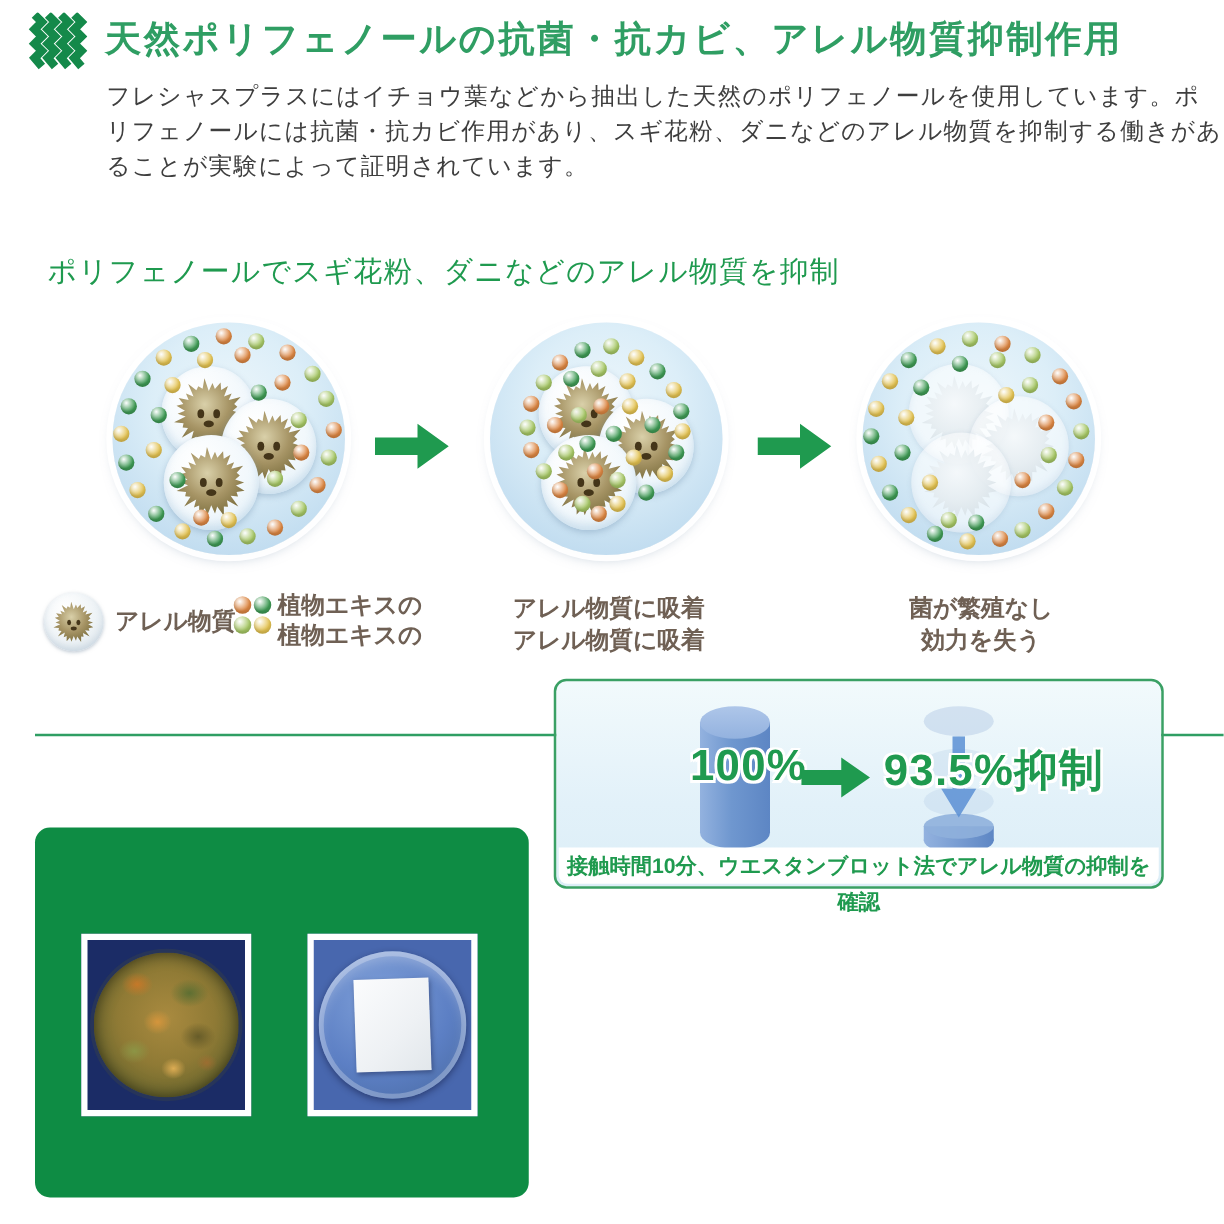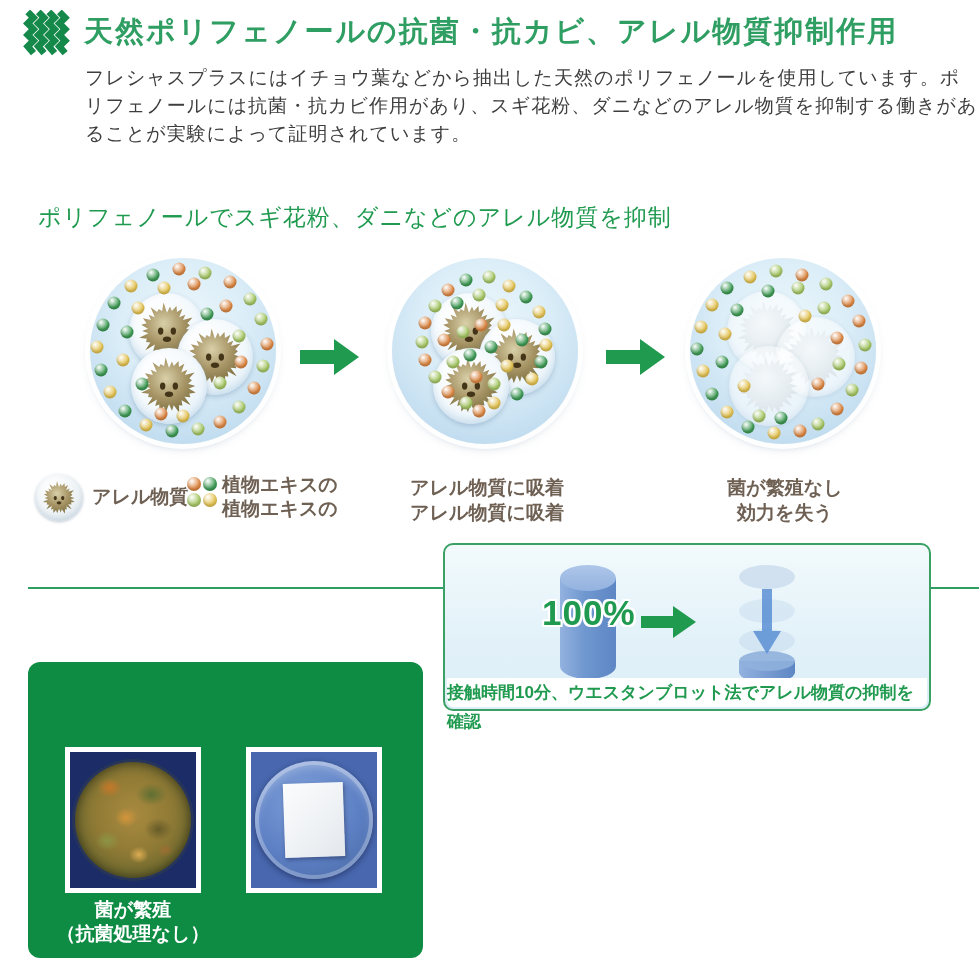--- a/index.html
+++ b/index.html
@@ -61,21 +61,21 @@
     background:linear-gradient(90deg,#93b2df 0%, var(--cylinder-blue) 45%, #5d86c4 100%);}
   .ghost-cyl{position:absolute;width:56px;height:114px;}
   .ghost-cyl .ge{position:absolute;left:0;width:56px;height:24px;border-radius:50%;background:#9db8de;}
   .ghost-cyl .g1{top:0;opacity:.35;} .ghost-cyl .g2{top:34px;opacity:.2;} .ghost-cyl .g3{top:64px;opacity:.2;}
   .ghost-cyl .remain-top{position:absolute;left:0;top:86px;width:56px;height:20px;border-radius:50%;background:#8fb0dc;opacity:.9;}
   .ghost-cyl .remain-body{position:absolute;left:0;top:96px;width:56px;height:12px;background:linear-gradient(90deg,#93b2df,#5d86c4);}
   .ghost-cyl .remain-bot{position:absolute;left:0;top:96px;width:56px;height:22px;border-radius:50%;background:linear-gradient(90deg,#93b2df,#5d86c4);}
   .supp-value{position:absolute;font-size:35px;font-weight:bold;color:var(--accent-green);z-index:6;letter-spacing:1px;
     text-shadow:-2px 0 #fff,2px 0 #fff,0 -2px #fff,0 2px #fff,-2px -2px #fff,2px 2px #fff,-2px 2px #fff,2px -2px #fff;}
   .supp-note{position:absolute;left:2px;right:2px;bottom:2px;height:29px;background:#fff;border-radius:0 0 7px 7px;
-    text-align:left;line-height:29px;font-size:17px;font-weight:bold;color:var(--accent-green);}
+    text-align:center;line-height:29px;font-size:17px;font-weight:bold;color:var(--accent-green);}
 
   
   .exp-box{left:28px;top:662px;width:395px;height:296px;background:var(--experiment-green);border-radius:12px;z-index:5;}
   .exp-title{position:absolute;left:0;top:19px;width:100%;text-align:center;color:#fff;font-weight:bold;font-size:21px;line-height:28px;letter-spacing:1px;}
   .photo-card{position:absolute;top:85px;width:136px;height:146px;border:5px solid #fff;display:flex;align-items:center;justify-content:center;}
   .card-left{left:37px;background:#1b2c66;}
   .card-right{left:218px;background:#4867ae;}
   .dish-mold{width:116px;height:116px;border-radius:50%;
     background:
       radial-gradient(18px 14px at 30% 22%, rgba(200,120,40,.95), transparent 70%),
@@ -391,24 +391,25 @@
   <div>効力を失う</div>
 </div>
 
 <div class="abs divider"></div>
 <div class="abs supp-box">
   <div class="cyl" style="left:115px;top:20px;">
     <div class="body"></div>
       <div class="bot"></div>
       <div class="top"></div>
   </div>
-  <span class="supp-value" style="left:97px;top:48px;">100%</span>
+  <span class="supp-value" style="left:107px;top:48px;">100%</span>
   <svg class="abs" style="left:196px;top:60px;width:56px;height:34px;z-index:6;" viewBox="0 0 56 34">
     <polygon points="0,11 32,11 32,1 55,17 32,33 32,23 0,23" fill="var(--arrow-green)"></polygon>
   </svg>
+  <span class="supp-value" style="left:262px;top:48px;">93.5%抑制</span>
   <div class="ghost-cyl" style="left:294px;top:20px;">
     <div class="ge g1"></div>
       <div class="ge g2"></div>
       <div class="ge g3"></div>
     <div class="remain-bot"></div>
       <div class="remain-body"></div>
       <div class="remain-top"></div>
     <svg style="position:absolute;left:11px;top:24px;width:34px;height:66px;" viewBox="0 0 34 66">
       <polygon points="12,0 22,0 22,42 31,42 17,65 3,42 12,42" fill="#5b8fd4" opacity="0.85"></polygon>
     </svg>
@@ -420,17 +421,13 @@
   <div class="exp-title">
   </div>
   <div class="photo-card card-left">
     <div class="dish-mold"></div>
   </div>
   <div class="photo-card card-right">
     <div class="dish-clear">
       <div class="sheet"></div>
     </div>
   </div>
-  <div class="exp-caption exp-cap-left">
-    <div>菌が繁殖</div>
-    <div>（抗菌処理なし）</div>
-  </div>
 </div>
 
 </body></html>

